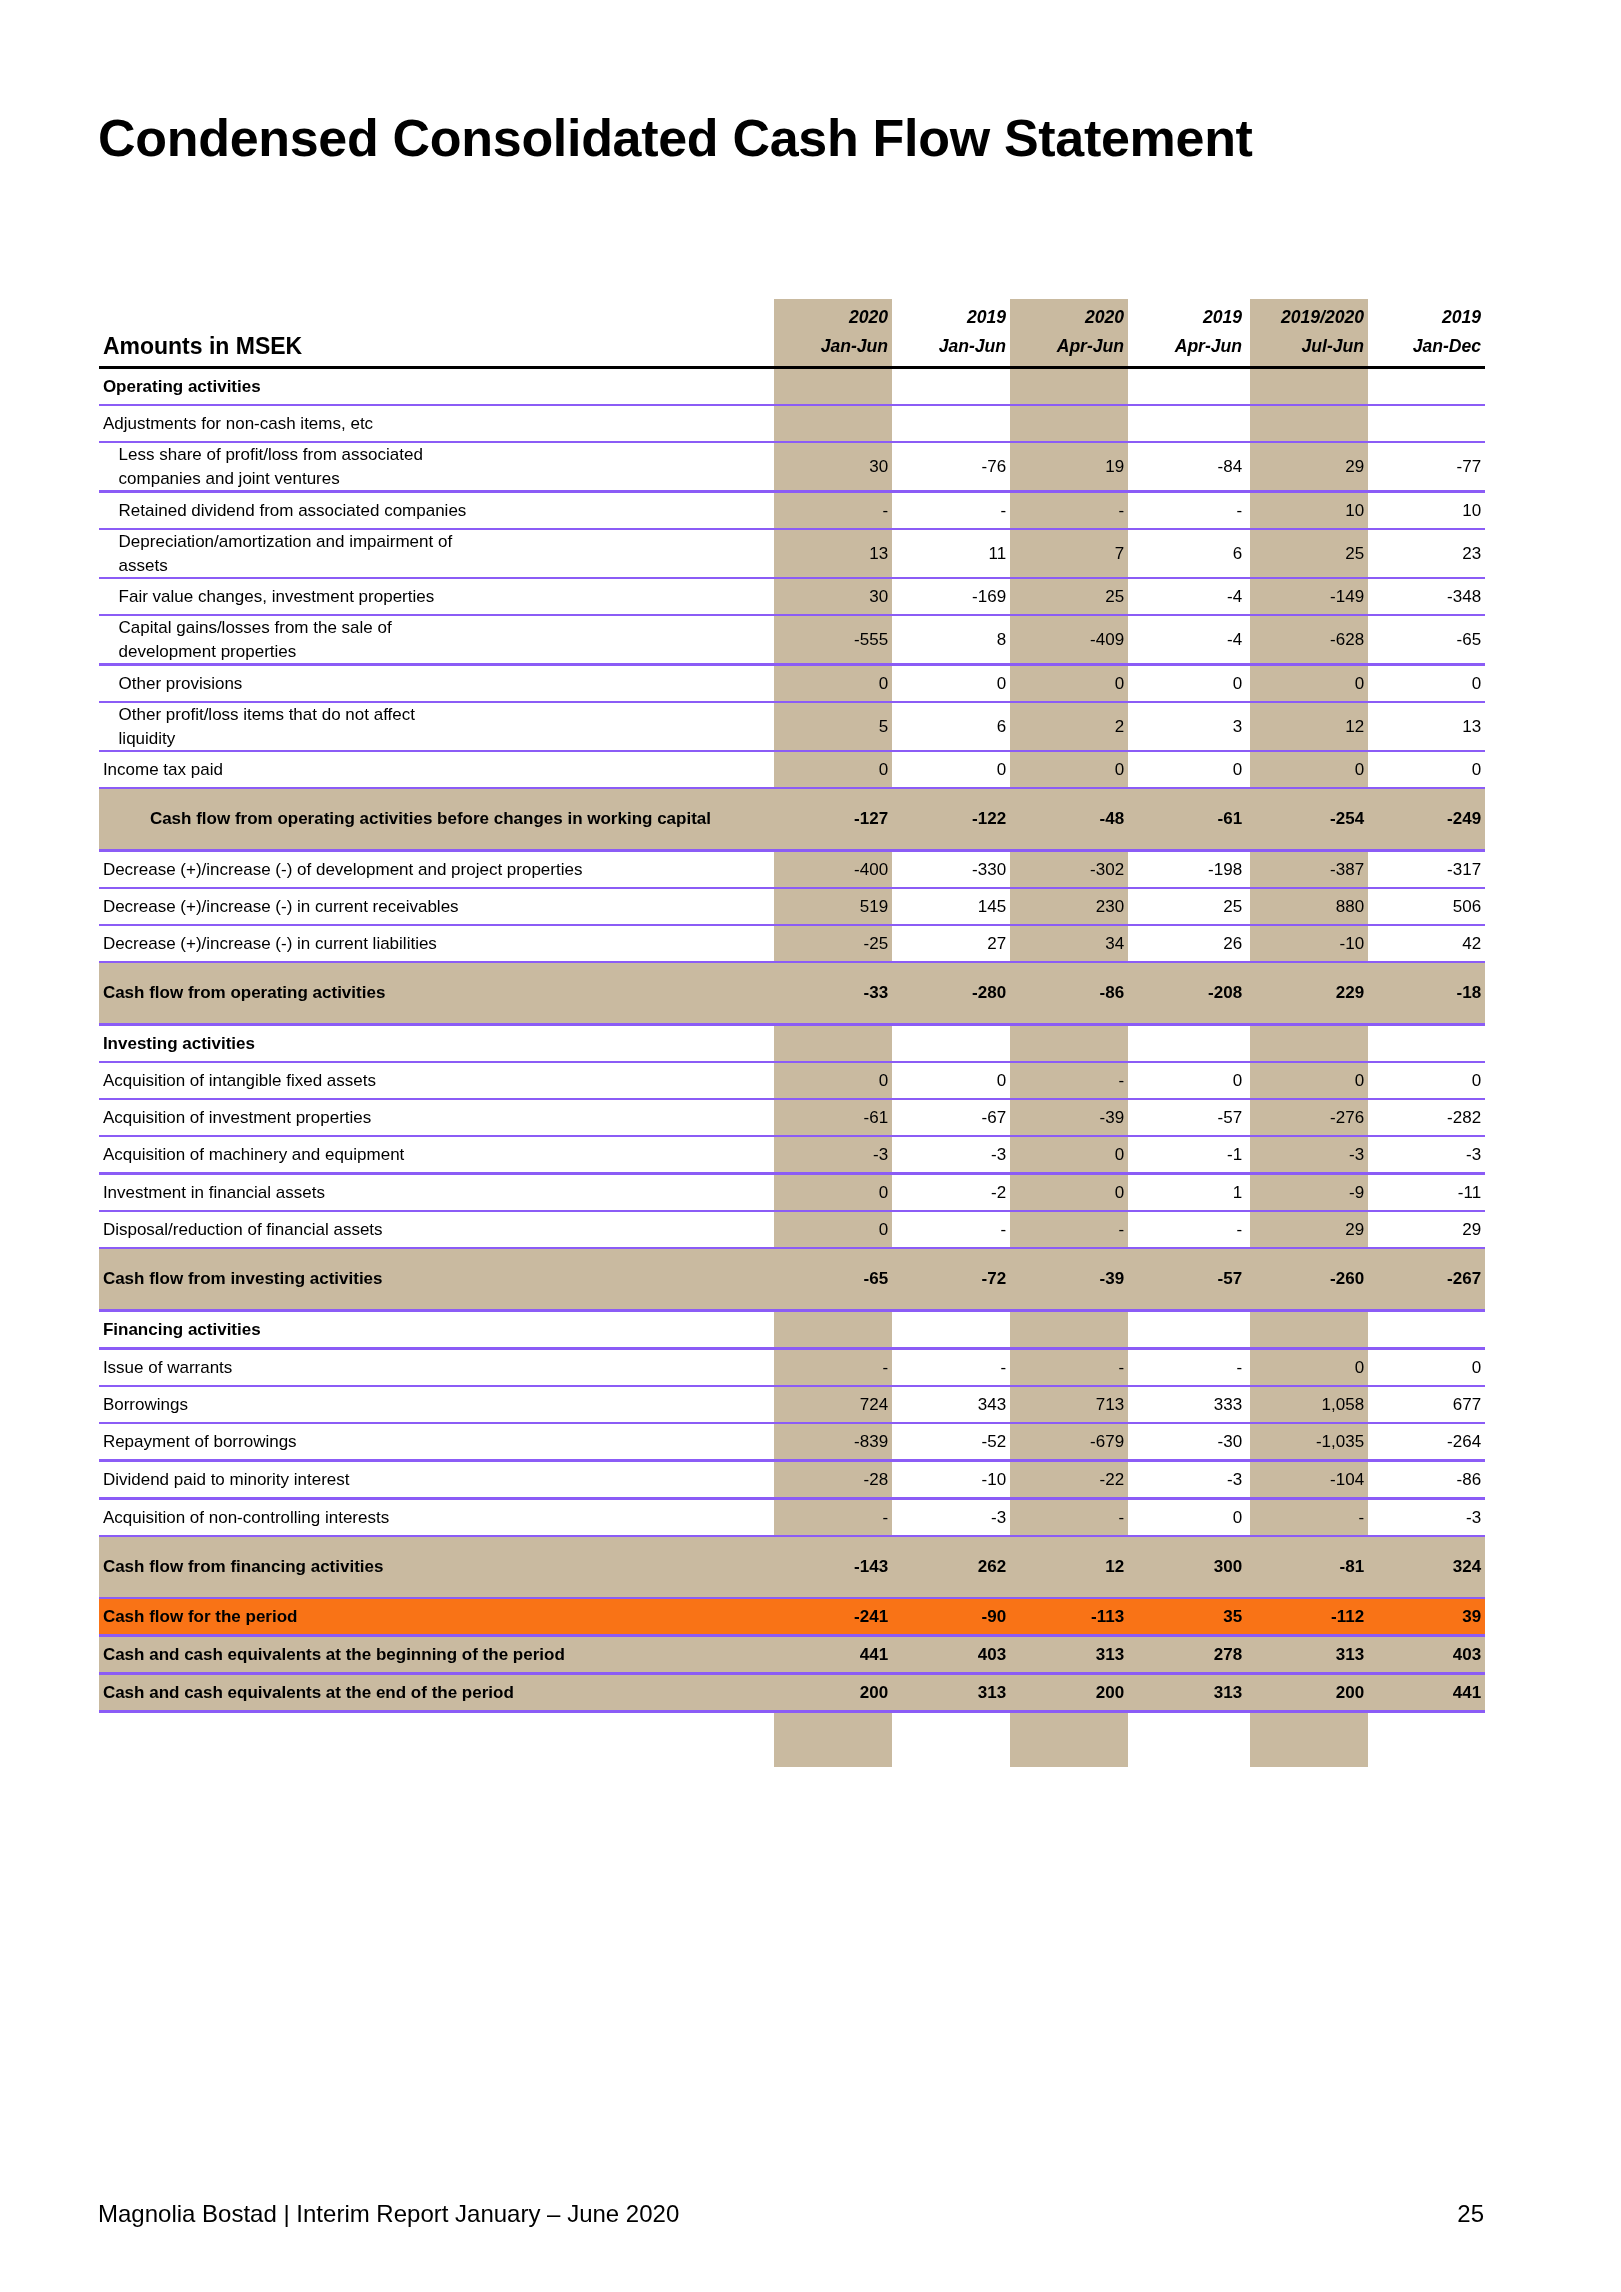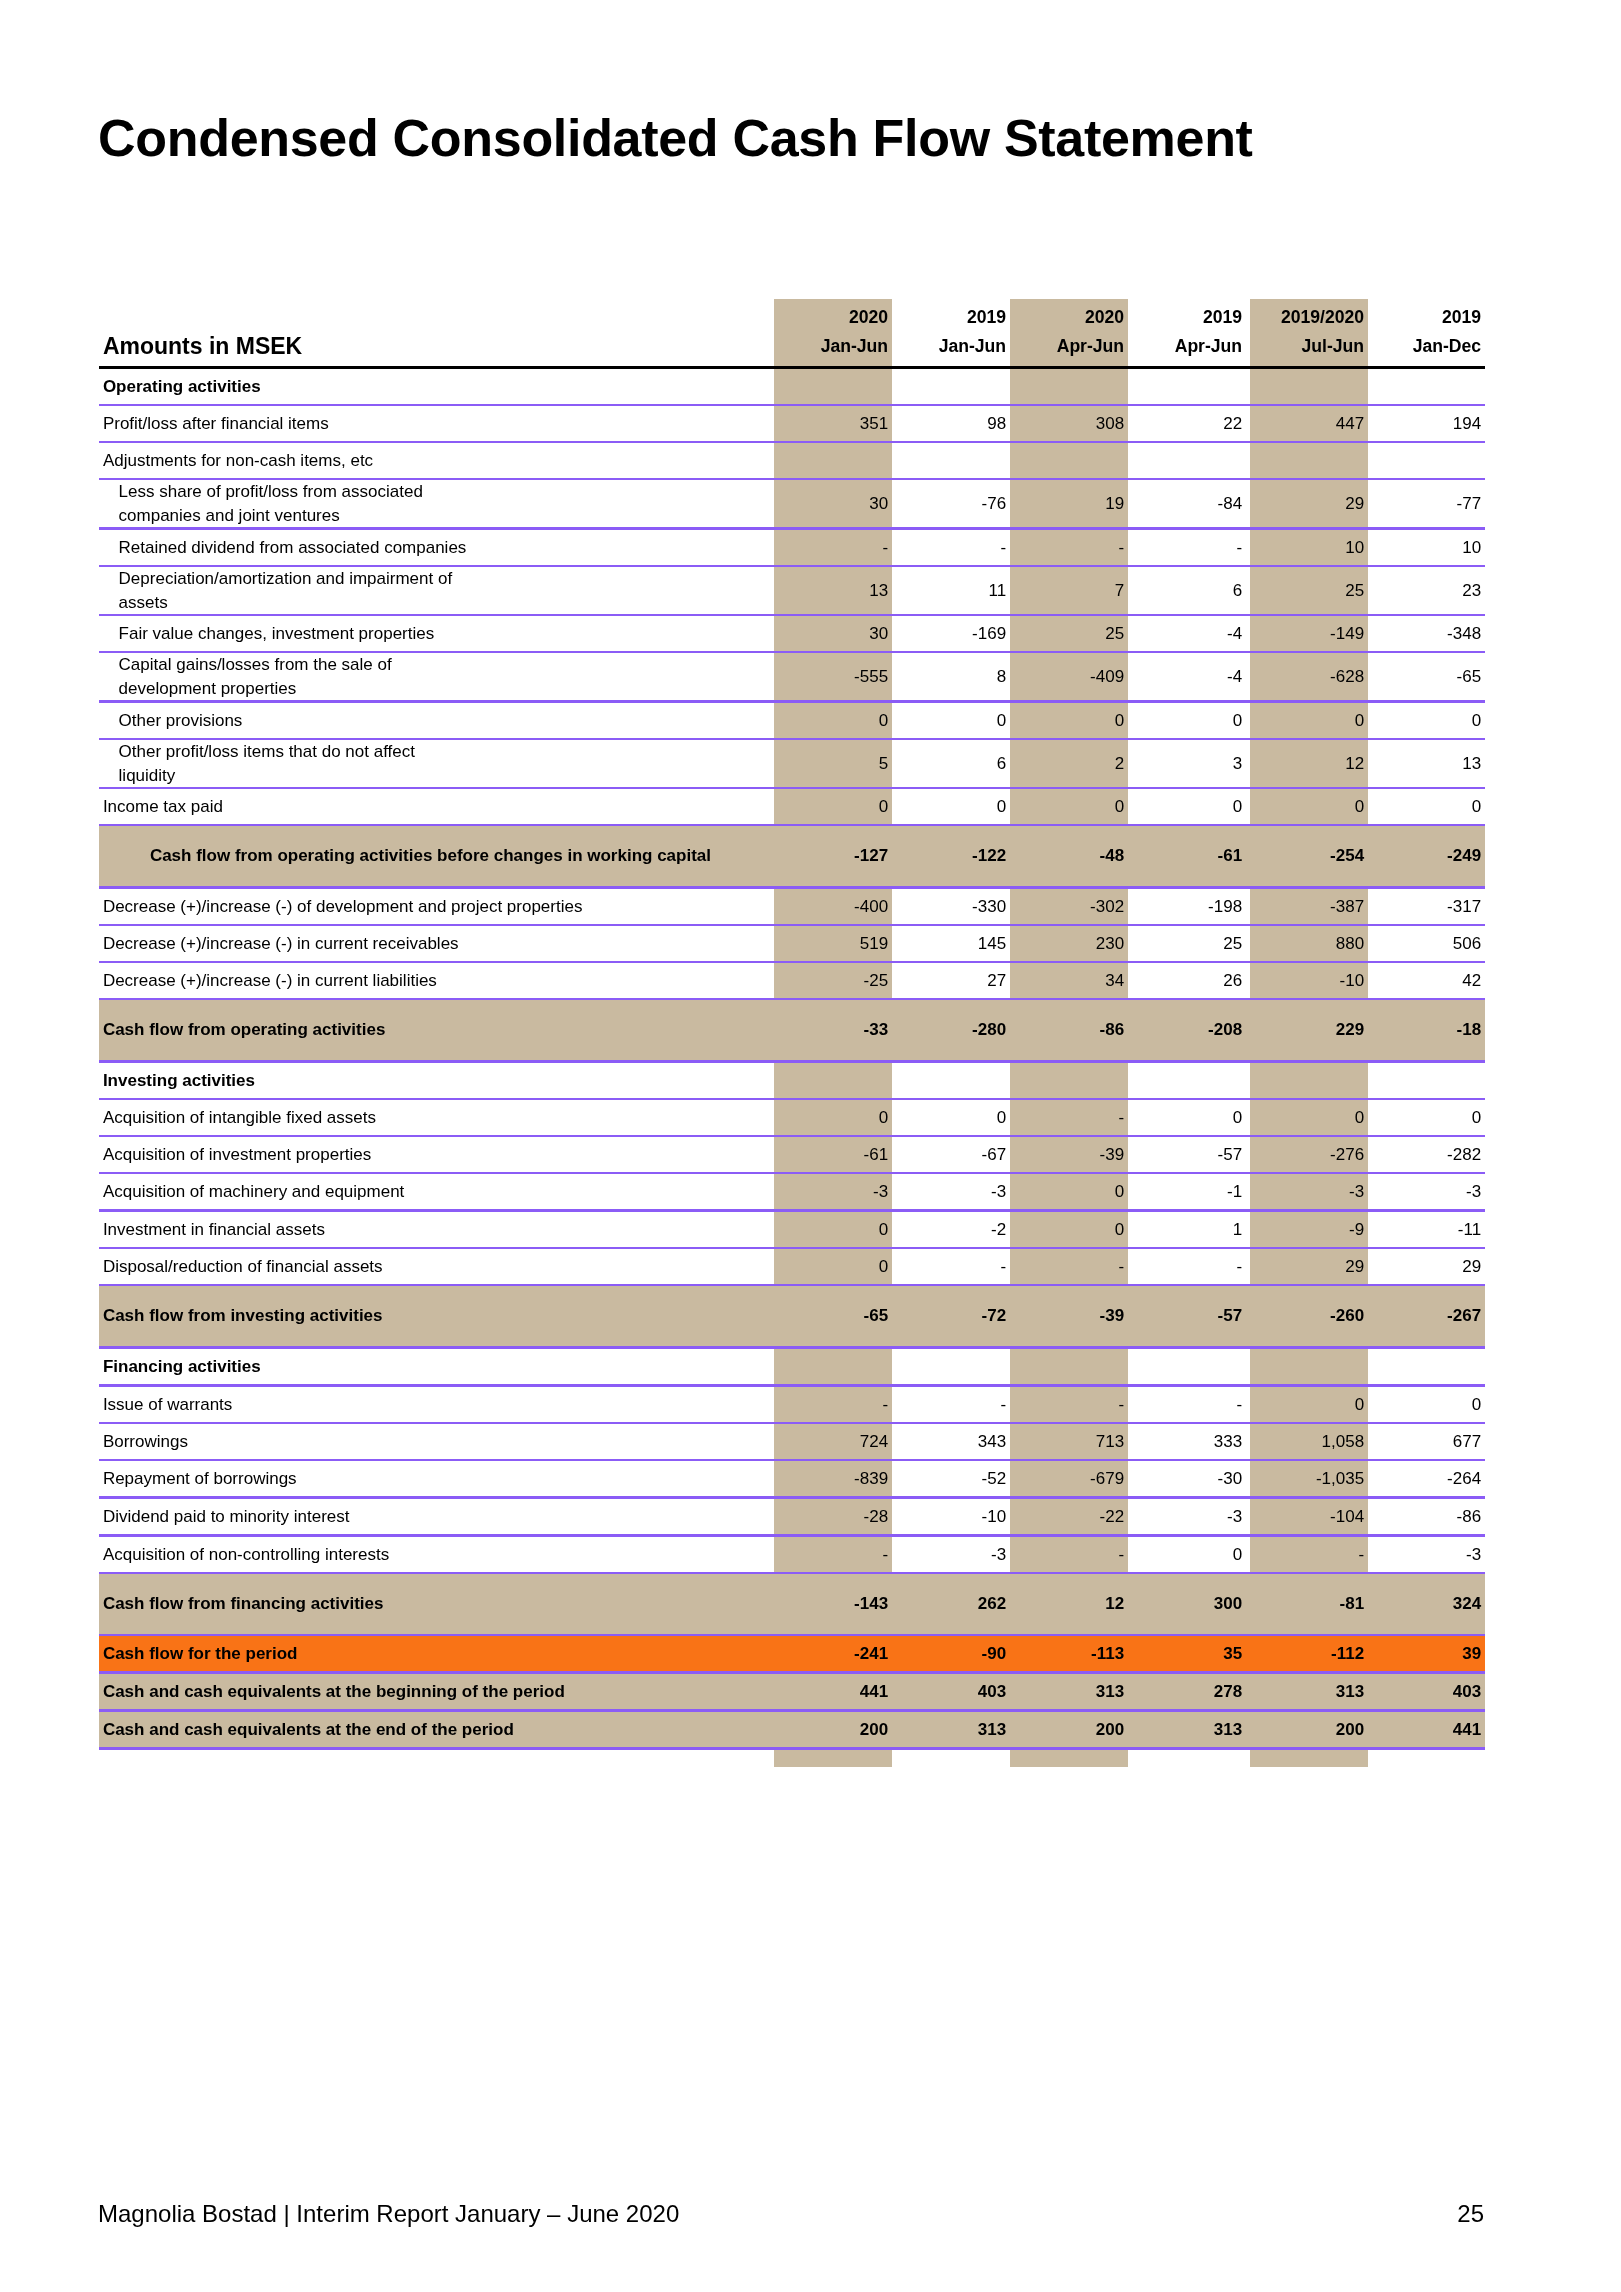--- a/index.html
+++ b/index.html
@@ -6,21 +6,21 @@
   body { width: 1621px; height: 2293px; position: relative; overflow: hidden;
          font-family: "Liberation Sans", sans-serif; color: #000; }
   .title { position: absolute; left: 98px; top: 108px; font-size: 52px; font-weight: bold;
            letter-spacing: -0.3px; margin: 0; }
   .tbl { position: absolute; left: 99px; top: 299px; width: 1386px; }
   .bands { position: absolute; left: 0; top: 0; width: 100%; height: 100%; pointer-events: none; }
   .band { position: absolute; top: 0; bottom: 0; background: #c9baa0; }
   .hdr { position: relative; height: 67px; border-bottom: 3.9px solid #000; }
   .hdr .lbl { position: absolute; left: 3.9px; bottom: 5.9px; font-size: 23px; font-weight: bold; }
   .hdr .col { position: absolute; top: 0; height: 67px; width: 118px; }
-  .hdr .col span { position: absolute; right: 3.9px; font-size: 17.6px; font-weight: bold; }
+  .hdr .col span { position: absolute; right: 3.9px; font-size: 17.6px; font-weight: bold; font-style: italic; }
   .hdr .col .y { top: 7.8px; }
   .hdr .col .p { top: 37px; }
   .row { position: relative; height: 35px; border-bottom: 2px solid #8b5cf6; display: block; }
   .row.tall { height: 47px; }
   .row.sum { height: 60px; background: #c9baa0; }
   .row.thick { border-bottom-width: 3.9px; }
   .row .lbl { position: absolute; left: 3.9px; top: 50%; transform: translateY(-50%); font-size: 17px; line-height: 24.5px; }
   .row.ind .lbl { left: 19.6px; }
   .row.bold .lbl, .row.bold .v { font-weight: bold; }
   .row .v { position: absolute; top: 50%; transform: translateY(-50%); width: 118px; text-align: right;
@@ -72,29 +72,20 @@
       <div class="row bold">
         <span class="lbl" style="white-space: pre-line;">Operating activities</span>
         <span class="v c0"></span>
         <span class="v c1"></span>
         <span class="v c2"></span>
         <span class="v c3"></span>
         <span class="v c4"></span>
         <span class="v c5"></span>
       </div>
       <div class="row">
-        <span class="lbl" style="white-space: pre-line;">Profit/loss after financial items</span>
-        <span class="v c0">351</span>
-        <span class="v c1">98</span>
-        <span class="v c2">308</span>
-        <span class="v c3">22</span>
-        <span class="v c4">447</span>
-        <span class="v c5">194</span>
-      </div>
-      <div class="row">
         <span class="lbl" style="white-space: pre-line;">Adjustments for non-cash items, etc</span>
         <span class="v c0"></span>
         <span class="v c1"></span>
         <span class="v c2"></span>
         <span class="v c3"></span>
         <span class="v c4"></span>
         <span class="v c5"></span>
       </div>
       <div class="row ind tall thick">
         <span class="lbl" style="white-space: pre-line;">Less share of profit/loss from associated

